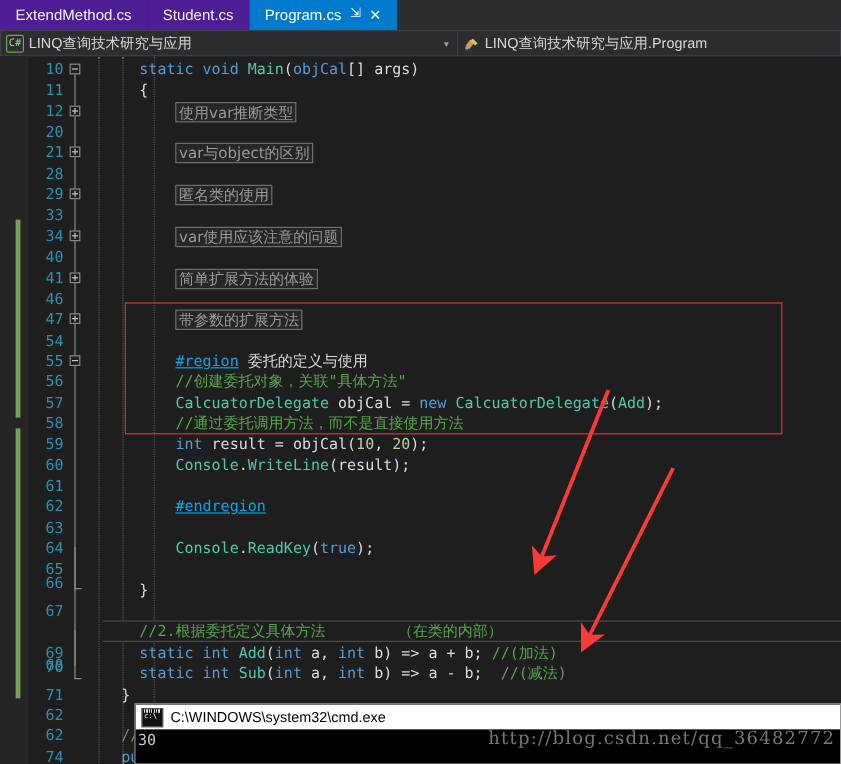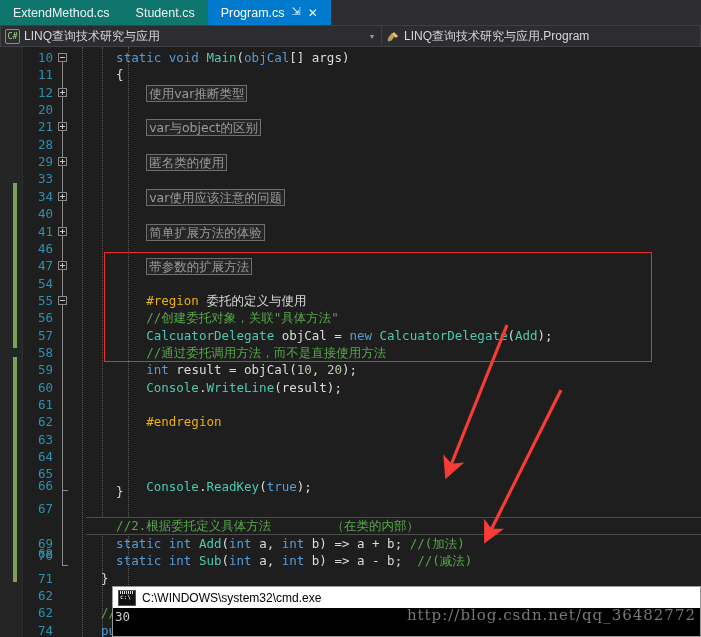--- a/index.html
+++ b/index.html
@@ -15,21 +15,21 @@
   .tabbar{
     position:absolute;left:0;top:0;width:701px;height:25px;
     background:#2d2d30;
     display:flex;align-items:stretch;
   }
   .tab{
     display:flex;align-items:center;gap:7px;
     padding:0 13px;
     font-size:12.5px;
     color:#f1f1f1;
-    background:#0f766e;
+    background:#4c1d95;
     white-space:nowrap;
     cursor:default;
   }
   .tab.inactive{color:#f1f1f1;}
   .tab.active{
     background:#007acc;color:#ffffff;
   }
   .tab .pin,.tab .close{
     font-size:12px;line-height:1;color:#ffffff;opacity:.95;
   }
@@ -103,21 +103,21 @@
     position:absolute;left:0;right:0;height:17.35px;
     border-top:1px solid #4b4b4b;border-bottom:1px solid #4b4b4b;
     box-sizing:border-box;background:#1e1e1e;
   }
 
   
   .kw{color:#569cd6;}
   .type{color:#4ec9b0;}
   .cm{color:#57a64a;}
   .num{color:#b5cea8;}
-  .pre{color:#eab308;}
+  .pre{color:#0ea5e9;text-decoration:underline;}
   .pre-txt{color:#d8d8d8;}
   .pl{color:#dcdcdc;}
 
   
   .chip{
     display:inline-block;
     border:1px solid #6e6e6e;
     color:#9a9a9a;
     background:#262626;
     padding:0 2px;
@@ -319,21 +319,21 @@
         <div class="row codeline" style="top: 227.55px;"></div>
         <div class="row codeline" style="top: 244.9px;">        <span class="pre">#region</span><span class="pre-txt"> 委托的定义与使用</span></div>
         <div class="row codeline" style="top: 262.25px;"><span class="cm">        //创建委托对象，关联"具体方法"</span></div>
         <div class="row codeline" style="top: 279.6px;">        <span class="type">CalcuatorDelegate</span> <span class="pl">objCal</span> = <span class="kw">new</span> <span class="type">CalcuatorDelegate</span>(<span class="type">Add</span>);</div>
         <div class="row codeline" style="top: 296.95px;"><span class="cm">        //通过委托调用方法，而不是直接使用方法</span></div>
         <div class="row codeline" style="top: 314.3px;">        <span class="kw">int</span> <span class="pl">result</span> = <span class="pl">objCal</span>(<span class="num">10</span>, <span class="num">20</span>);</div>
         <div class="row codeline" style="top: 331.65px;">        <span class="type">Console</span>.<span class="type">WriteLine</span>(<span class="pl">result</span>);</div>
         <div class="row codeline" style="top: 349px;"></div>
         <div class="row codeline" style="top: 366.35px;">        <span class="pre">#endregion</span><span class="pre-txt"></span></div>
         <div class="row codeline" style="top: 383.7px;"></div>
-        <div class="row codeline" style="top: 401.05px; margin-top: 30px;">        <span class="type">Console</span>.<span class="type">ReadKey</span>(<span class="kw">true</span>);</div>
+        <div class="row codeline" style="top: 401.05px;">        <span class="type">Console</span>.<span class="type">ReadKey</span>(<span class="kw">true</span>);</div>
         <div class="row codeline" style="top: 418.4px;"></div>
         <div class="row codeline" style="top: 435.75px;">    }</div>
         <div class="row codeline" style="top: 453.1px;"></div>
         <div class="cur-line" style="top: 470.45px;"></div>
         <div class="row codeline" style="top: 470.45px;"><span class="cm">    //2.根据委托定义具体方法        （在类的内部）</span></div>
         <div class="row codeline" style="top: 487.8px;">    <span class="kw">static</span> <span class="kw">int</span> <span class="type">Add</span>(<span class="kw">int</span> <span class="pl">a</span>, <span class="kw">int</span> <span class="pl">b</span>) =&gt; <span class="pl">a</span> + <span class="pl">b</span>; <span class="cm">//(加法)</span></div>
         <div class="row codeline" style="top: 505.15px;">    <span class="kw">static</span> <span class="kw">int</span> <span class="type">Sub</span>(<span class="kw">int</span> <span class="pl">a</span>, <span class="kw">int</span> <span class="pl">b</span>) =&gt; <span class="pl">a</span> - <span class="pl">b</span>;  <span class="cm">//(减法)</span></div>
         <div class="row codeline" style="top: 522.5px;">  }</div>
         <div class="row codeline" style="top: 539.85px;"></div>
         <div class="row codeline" style="top: 557.2px;"><span class="cm">  //1.声明委托（定义一个函数的原型：返回值+参数类型和个数）</span></div>

